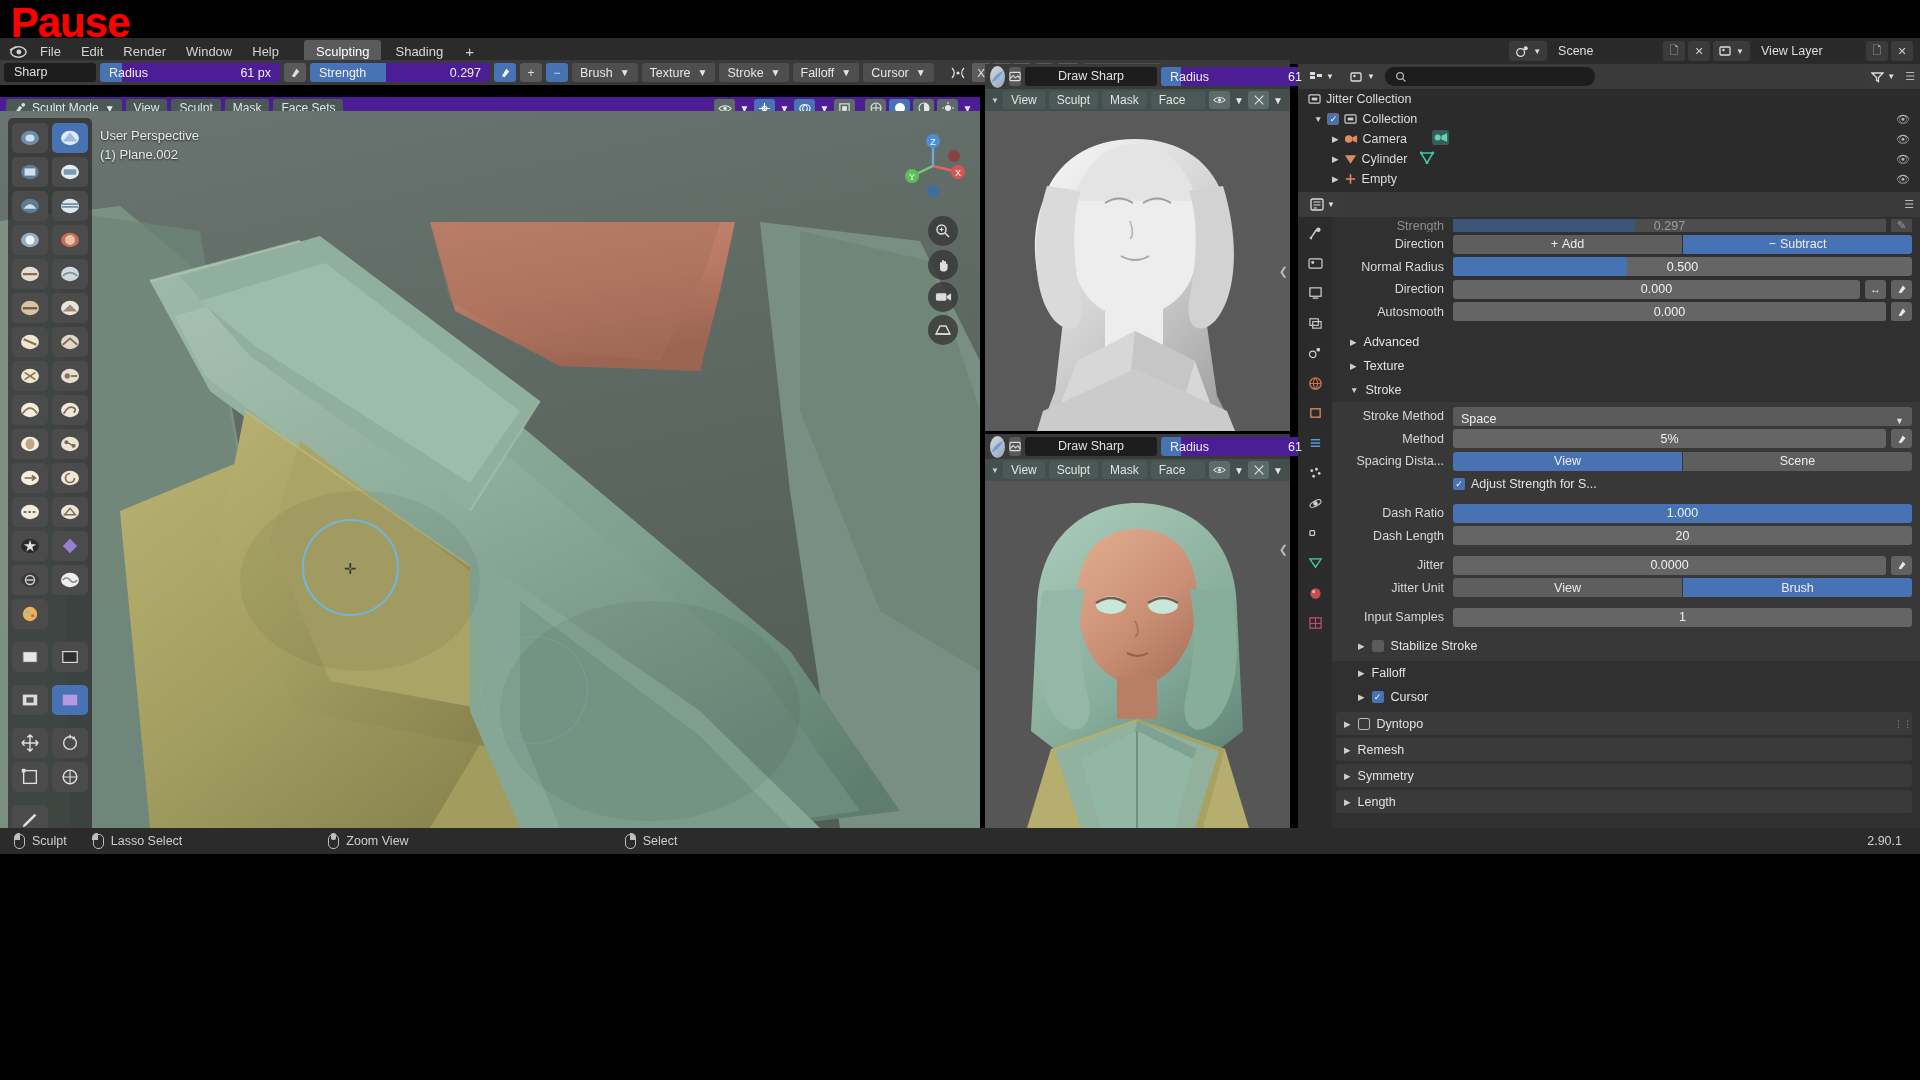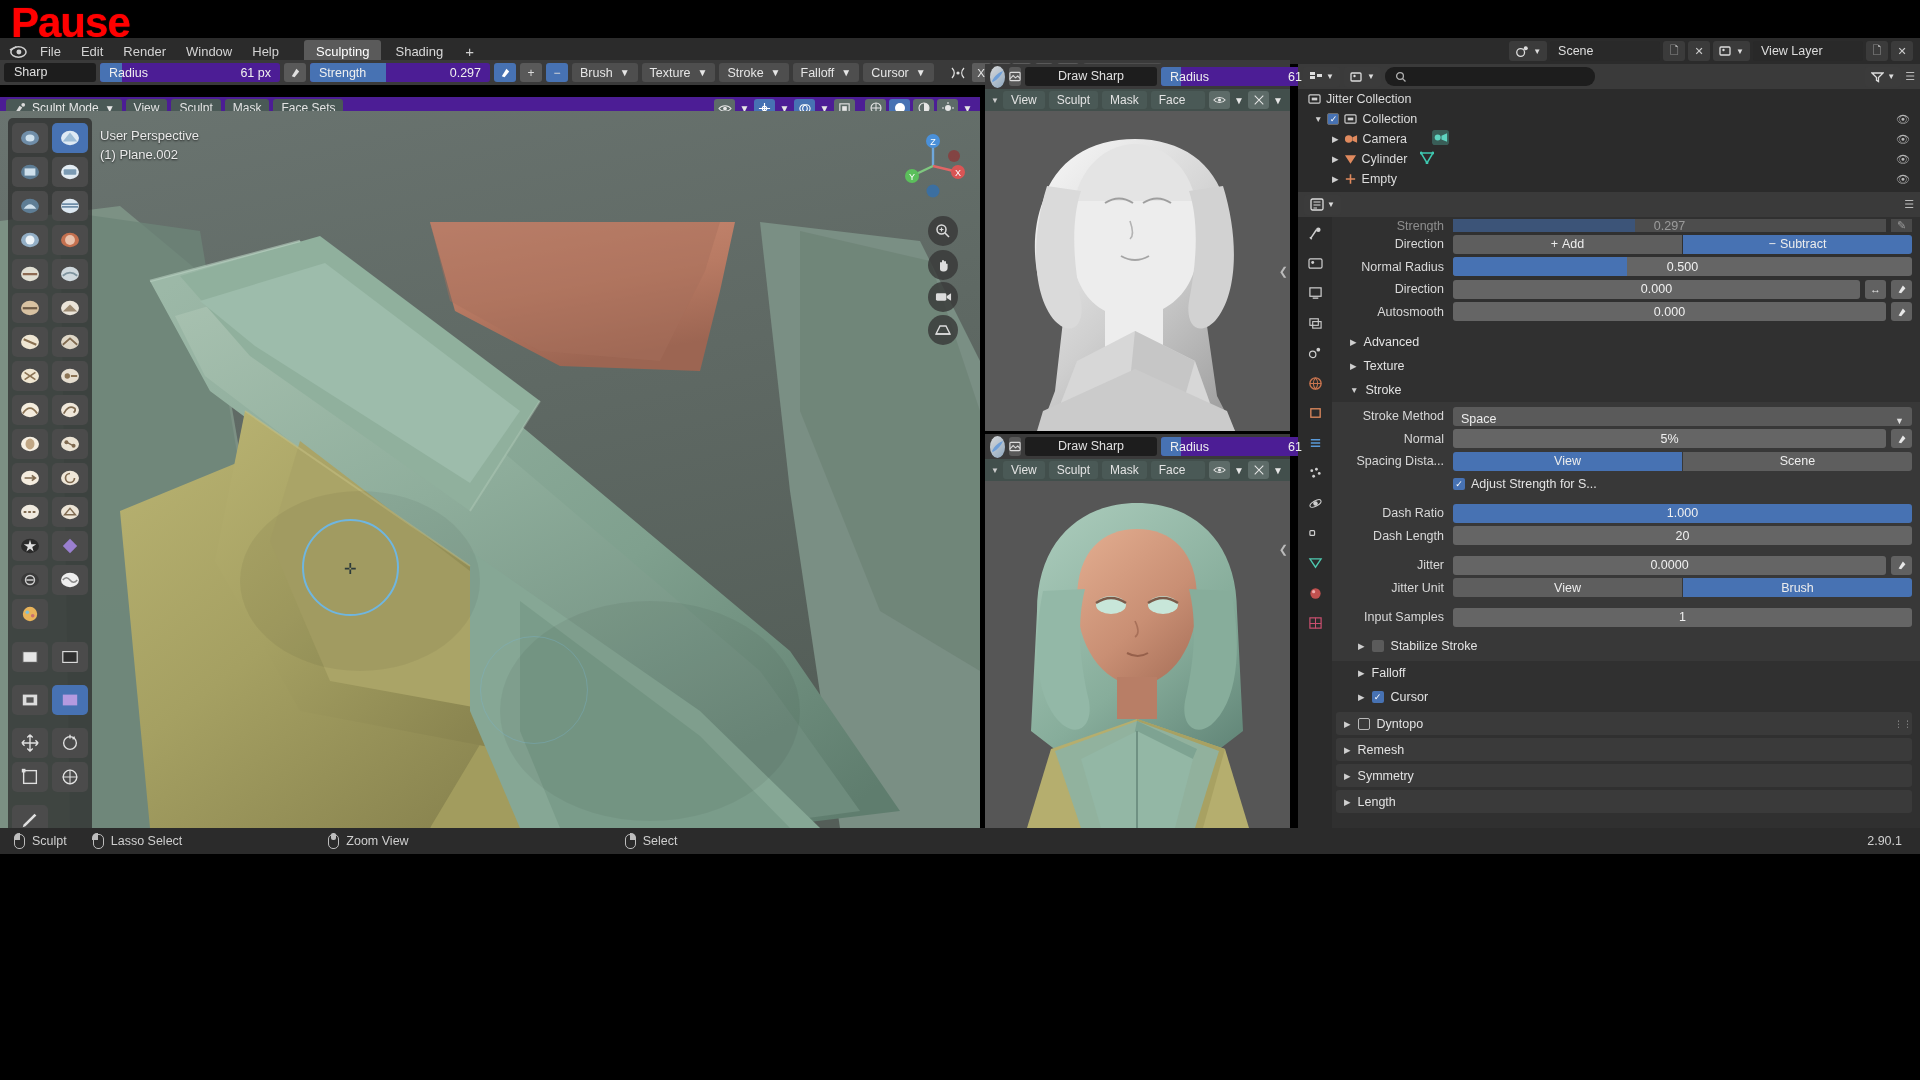--- a/index.html
+++ b/index.html
@@ -1117,21 +1117,21 @@
 
       <div class="grpband">
         <div class="prow" style="margin-top:3px">
           <div class="plabel">Stroke Method</div>
           <div class="pdrop">
             <span>Space</span>
             <span class="cv">▼</span>
           </div>
         </div>
         <div class="prow">
-          <div class="plabel">Normal</div>
+          <div class="plabel">Method</div>
           <div class="pfield">
               <span>5%</span>
             </div>
           <div class="icobtn">
             <svg width="12" height="12" viewBox="0 0 14 14">
                 <path d="M3 11 L8 3 L11 6 L6 12 Z" fill="#e8e8e8"></path>
               </svg>
           </div>
         </div>
         <div class="prow">

